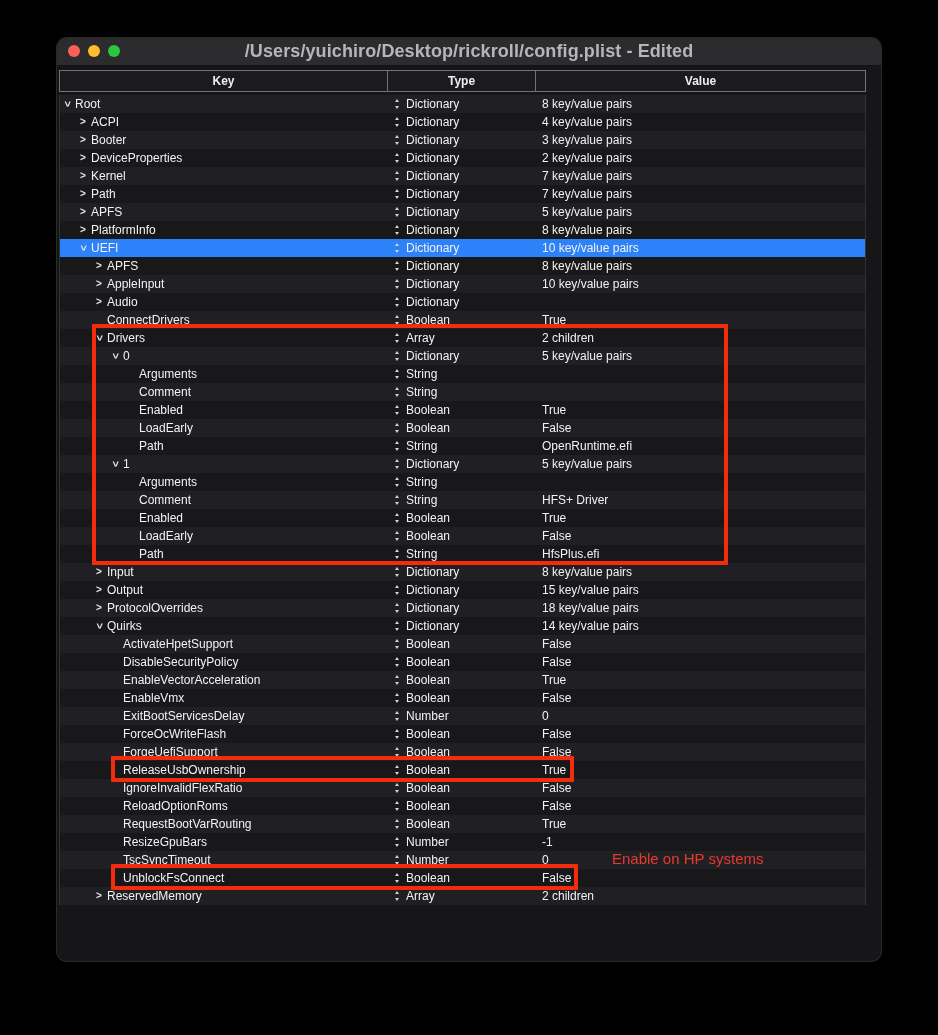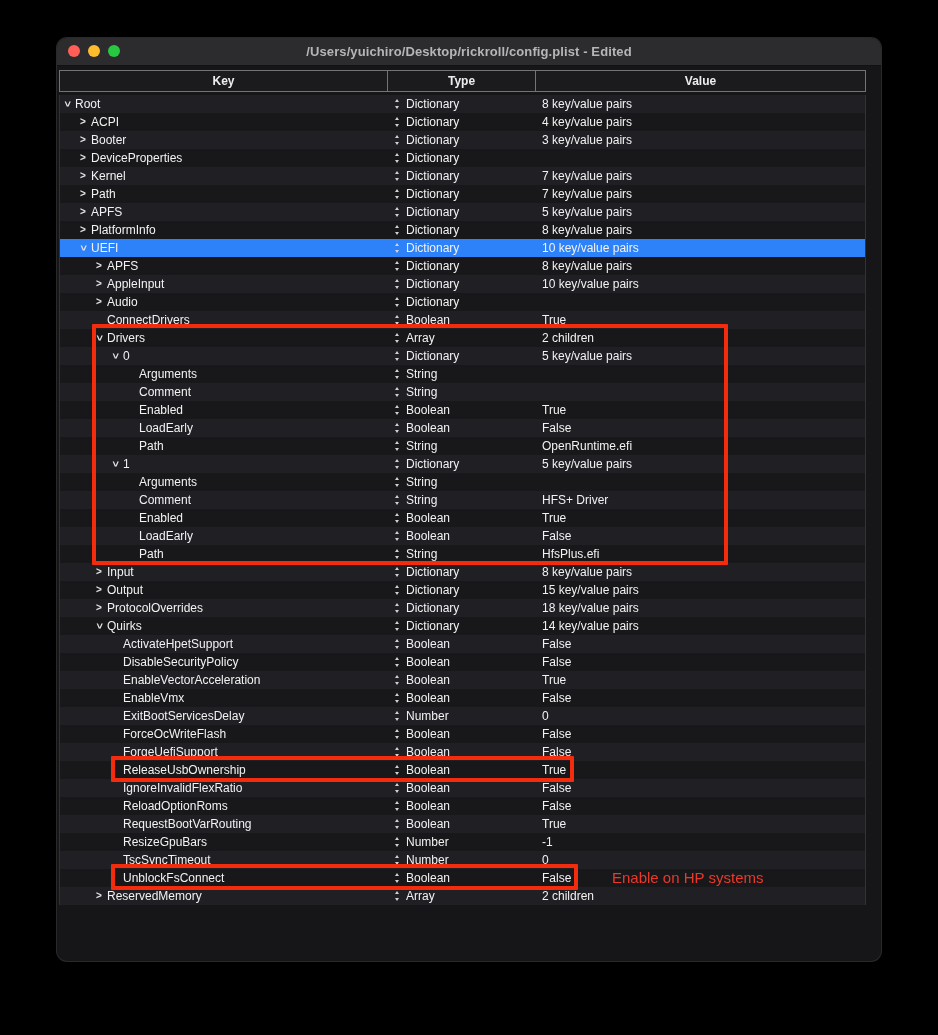--- a/index.html
+++ b/index.html
@@ -1,21 +1,21 @@
 <!DOCTYPE html>
 <html><head>
 <meta charset="utf-8">
 <style>
   html,body{margin:0;padding:0;background:#000;width:938px;height:1035px;
     font-family:"Liberation Sans","DejaVu Sans",sans-serif;-webkit-font-smoothing:antialiased;}
   .window{position:absolute;left:57px;top:38px;width:824px;height:923px;border-radius:10px;
     background:#161618;overflow:hidden;box-shadow:0 0 0 1px rgba(255,255,255,.16),0 18px 45px rgba(0,0,0,.7);}
   .titlebar{position:absolute;left:0;top:0;width:100%;height:27px;background:#2c2c2e;
     border-bottom:1px solid #121214;display:flex;align-items:center;justify-content:center;}
-  .title{font-size:13px;font-weight:700;color:#b6b6b8;letter-spacing:.1px;}
+  .title{font-size:18px;font-weight:700;color:#b6b6b8;letter-spacing:.1px;}
   .lights{position:absolute;left:11px;top:7px;display:flex;gap:8px;}
   .light{width:12px;height:12px;border-radius:50%;}
   .header{position:absolute;left:2px;top:32px;width:807px;height:22px;display:flex;
     background:#1b1b1d;border-top:1px solid #737375;border-bottom:1px solid #737375;
     border-left:1px solid #737375;border-right:1px solid #737375;box-sizing:border-box;}
   .hcell{display:flex;align-items:center;justify-content:center;font-size:12px;font-weight:700;
     color:#ededee;box-sizing:border-box;}
   .hcell.key{width:328px;border-right:1px solid #737375;}
   .hcell.type{width:148px;border-right:1px solid #737375;}
   .hcell.value{flex:1;}
@@ -34,21 +34,21 @@
   .stepper{width:7px;height:10px;position:relative;display:inline-block;margin-right:5px;flex:0 0 7px;}
   .stepper::before{content:"";position:absolute;top:0;left:1px;border-left:2.5px solid transparent;
     border-right:2.5px solid transparent;border-bottom:3.5px solid #d2d2d5;}
   .stepper::after{content:"";position:absolute;bottom:0;left:1px;border-left:2.5px solid transparent;
     border-right:2.5px solid transparent;border-top:3.5px solid #d2d2d5;}
   .annotations{position:absolute;left:0;top:0;width:100%;height:100%;pointer-events:none;}
   .abox{position:absolute;border:4px solid #f42c0e;box-sizing:border-box;border-radius:1px;}
   .abox.b1{left:35px;top:286px;width:636px;height:241px;}
   .abox.b2{left:54px;top:718px;width:463px;height:26px;}
   .abox.b3{left:54px;top:826px;width:467px;height:26px;}
-  .anote{position:absolute;left:555px;top:831px;font-size:15px;color:#e8392c;}
+  .anote{position:absolute;left:555px;top:812px;font-size:15px;color:#e8392c;}
 </style>
 </head>
 <body>
 
 <div class="window">
   <div class="titlebar">
     <div class="lights">
       <div class="light" style="background-color: rgb(255, 95, 87);"></div>
       <div class="light" style="background-color: rgb(254, 188, 46);"></div>
       <div class="light" style="background-color: rgb(40, 200, 64);"></div>
@@ -98,20 +98,21 @@
       </div>
       <div class="row odd">
         <div class="cell key">
           <span class="chev" style="left: 18px;">&gt;</span>
           <span style="padding-left: 31px;">DeviceProperties</span>
         </div>
         <div class="cell type">
           <span class="stepper"></span>
           <span>Dictionary</span>
         </div>
+        <div class="cell value"><span>2 key/value pairs</span></div>
       </div>
       <div class="row even">
         <div class="cell key">
           <span class="chev" style="left: 18px;">&gt;</span>
           <span style="padding-left: 31px;">Kernel</span>
         </div>
         <div class="cell type">
           <span class="stepper"></span>
           <span>Dictionary</span>
         </div>

